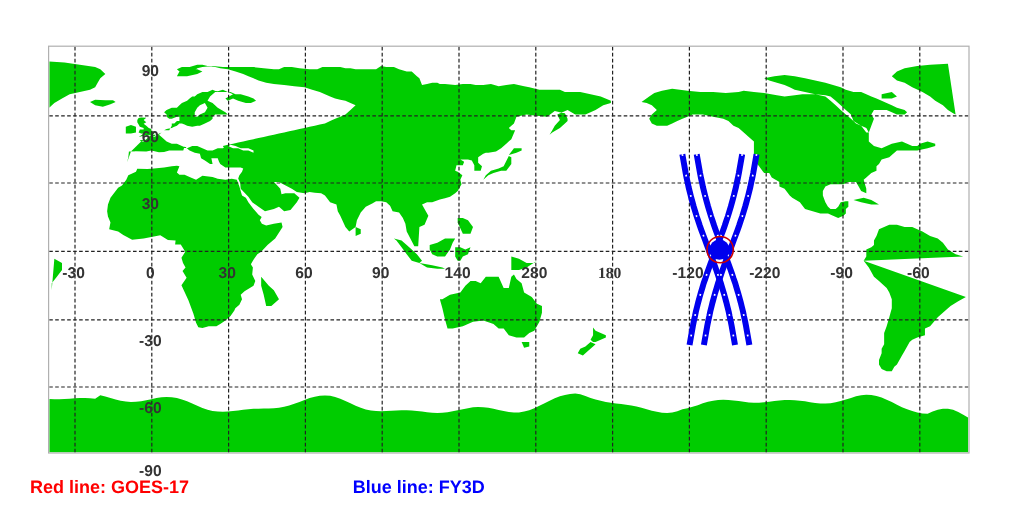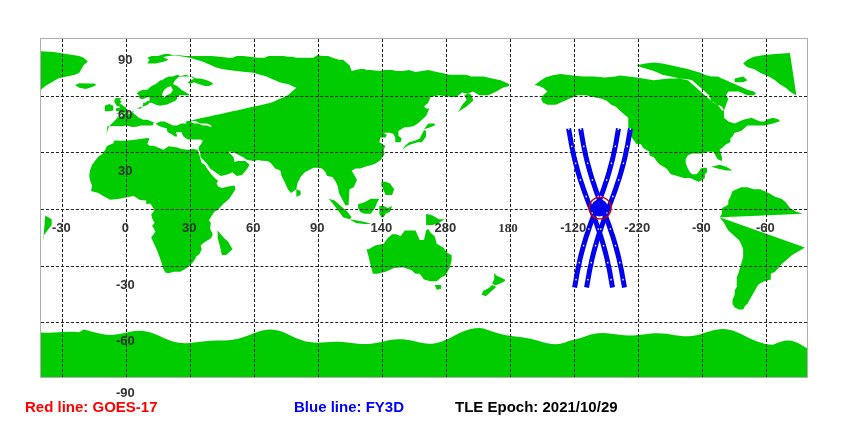--- a/index.html
+++ b/index.html
@@ -142,16 +142,15 @@
       <div class="tick tick-lat" style="left: 125.3px; top: 94.7px;">60</div>
       <div class="tick tick-lat" style="left: 125.3px; top: 151.3px;">30</div>
       <div class="tick tick-lat" style="left: 125.3px; top: 264.7px;">-30</div>
       <div class="tick tick-lat" style="left: 125.3px; top: 321.3px;">-60</div>
       <div class="tick tick-lat" style="left: 125.3px; top: 373px;">-90</div>
     </div>
 
   <div id="legend">
     <div class="legend-item" id="legend-red" style="color: rgb(255, 0, 0);">Red line: GOES-17</div>
     <div class="legend-item" id="legend-blue" style="color: rgb(0, 0, 255);">Blue line: FY3D</div>
-    <div class="legend-item" id="legend-epoch" style="color: rgb(0, 0, 0);">TLE Epoch: 2021/10/29</div>
   </div>
 
 </div>
 
 </body></html>

